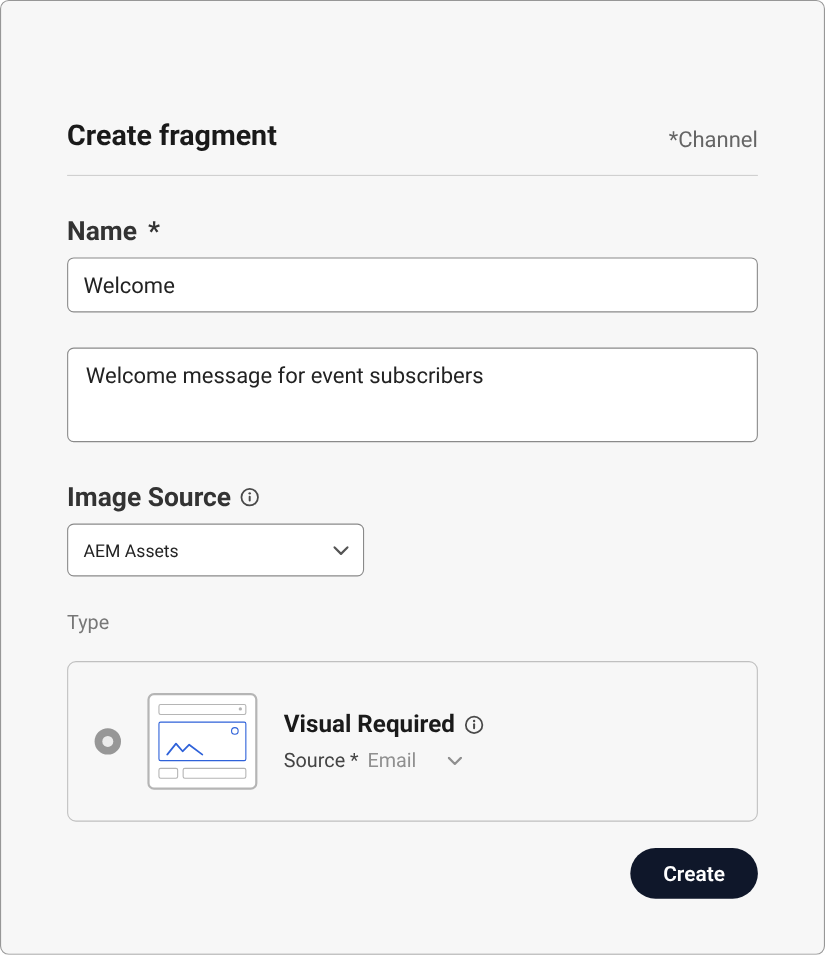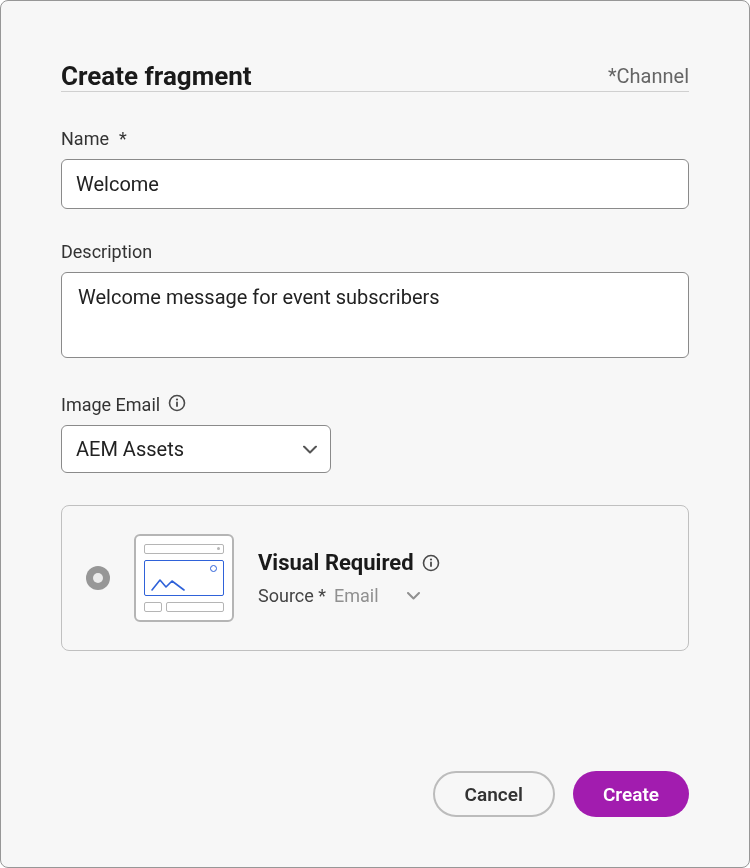--- a/index.html
+++ b/index.html
@@ -13,43 +13,46 @@
     height: 868px;
     background: #f7f7f7;
     border: 1px solid #979797;
     border-radius: 8px;
     padding: 60px 60px 40px 60px;
     position: relative;
   }
   .header-row {
     display: flex;
     justify-content: space-between;
-    align-items: center;
+    align-items: flex-end;
+    padding-bottom: 20px;
     border-bottom: 1px solid #d0d0d0;
     margin-bottom: 36px;
+    margin-top: 48px;
   }
   .dialog-title {
     font-size: 26px;
     font-weight: 700;
     color: #1a1a1a;
   }
   .required-hint {
     font-size: 20px;
     color: #656565;
   }
   .field {
     margin-bottom: 32px;
   }
   .field-label {
-    font-size: 18px;
+    font-size: 24px;
     color: #333;
     margin-bottom: 10px;
     display: flex;
-    align-items: flex-start;
+    align-items: center;
     gap: 8px;
+    font-weight: bold;
   }
   .asterisk {
     margin-left: 2px;
   }
   .text-input {
     width: 100%;
     height: 50px;
     border: 1px solid #8a8a8a;
     border-radius: 6px;
     background: #fff;
@@ -73,21 +76,21 @@
   .select-wrap {
     position: relative;
     width: 270px;
   }
   .select-input {
     width: 100%;
     height: 48px;
     border: 1px solid #8a8a8a;
     border-radius: 6px;
     background: #fff;
-    font-size: 20px;
+    font-size: 16px;
     padding: 0 40px 0 14px;
     font-family: inherit;
     color: #222;
     appearance: none;
     cursor: pointer;
     text-align: left;
   }
   .chevron {
     position: absolute;
     right: 14px;
@@ -234,21 +237,21 @@
     padding: 0 30px;
     cursor: pointer;
     border: none;
   }
   .btn-cancel {
     background: #f7f7f7;
     border: 2px solid #bcbcbc;
     color: #333;
   }
   .btn-primary {
-    background: #a21caf;
+    background: #0f172a;
     color: #fff;
   }
 </style>
 </head>
 <body>
 
 <div class="dialog">
 
   <div class="header-row">
     <div class="dialog-title">Create fragment</div>
@@ -257,48 +260,46 @@
 
   <div class="field">
     <div class="field-label">
       <span>Name</span>
       <span class="asterisk">*</span>
     </div>
     <input type="text" class="text-input" value="Welcome" style="">
   </div>
 
   <div class="field">
-    <div class="field-label">
-      <span>Description</span>
-    </div>
     <textarea class="textarea-input" style="">Welcome message for event subscribers</textarea>
   </div>
 
   <div class="field">
     <div class="field-label">
-      <span>Image Email</span>
+      <span>Image Source</span>
       <span class="info-icon">
         <svg width="18" height="18" viewBox="0 0 18 18" fill="none">
           <circle cx="9" cy="9" r="7.5" stroke="currentColor" stroke-width="1.6"></circle>
           <circle cx="9" cy="5.5" r="1.1" fill="currentColor"></circle>
           <rect x="8.1" y="7.6" width="1.8" height="5.4" rx="0.9" fill="currentColor"></rect>
         </svg>
       </span>
     </div>
     <div class="select-wrap">
       <button type="button" class="select-input">AEM Assets</button>
       <span class="chevron">
         <svg width="14" height="9" viewBox="0 0 14 9">
           <path d="M1 1 L7 7 L13 1" stroke="currentColor" stroke-width="2" fill="none" stroke-linecap="round" stroke-linejoin="round"></path>
         </svg>
       </span>
     </div>
   </div>
 
   <div>
+    <div class="type-section-label">Type</div>
     <div class="type-card">
       <div class="radio-outer">
         <div class="radio-inner"></div>
       </div>
       <div class="thumb">
         <div class="thumb-topbar"></div>
         <div class="thumb-image">
           <div class="thumb-sun"></div>
           <svg class="thumb-mtn" width="34" height="14" viewBox="0 0 34 14">
             <path d="M1 13 L9 3 L15 10 L21 4 L33 13" stroke="#2f62d9" stroke-width="1.6" fill="none" stroke-linejoin="round" stroke-linecap="round"></path>
@@ -329,17 +330,16 @@
             <svg width="13" height="8" viewBox="0 0 13 8">
               <path d="M1 1 L6.5 6.5 L12 1" stroke="#909090" stroke-width="2" fill="none" stroke-linecap="round" stroke-linejoin="round"></path>
             </svg>
           </span>
         </div>
       </div>
     </div>
   </div>
 
   <div class="footer-buttons">
-    <button class="btn btn-cancel">Cancel</button>
     <button class="btn btn-primary">Create</button>
   </div>
 
 </div>
 
 </body></html>

